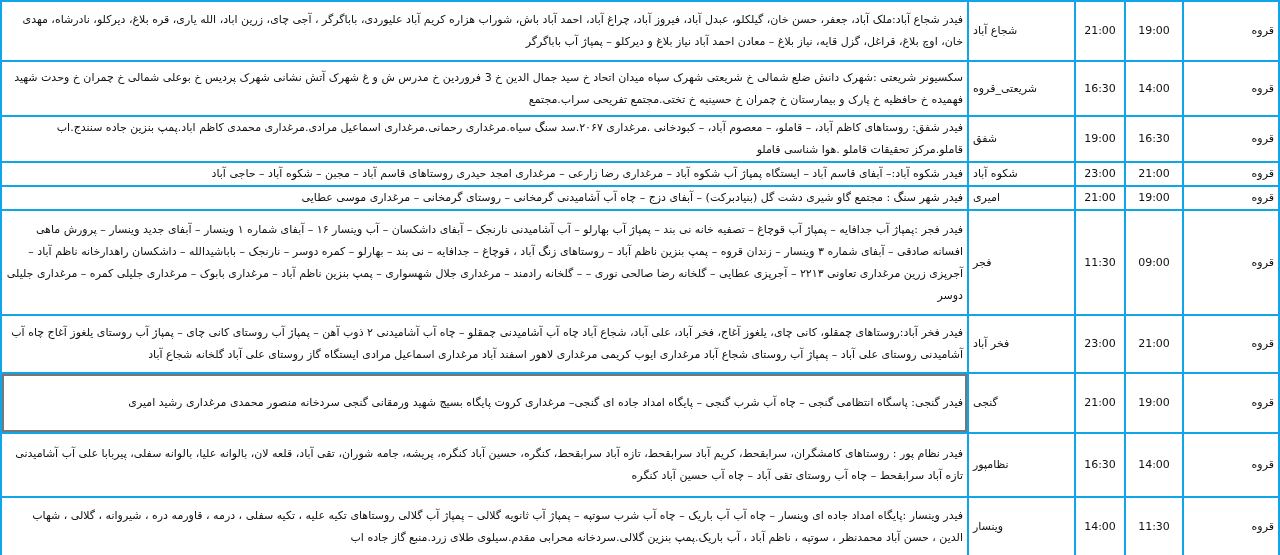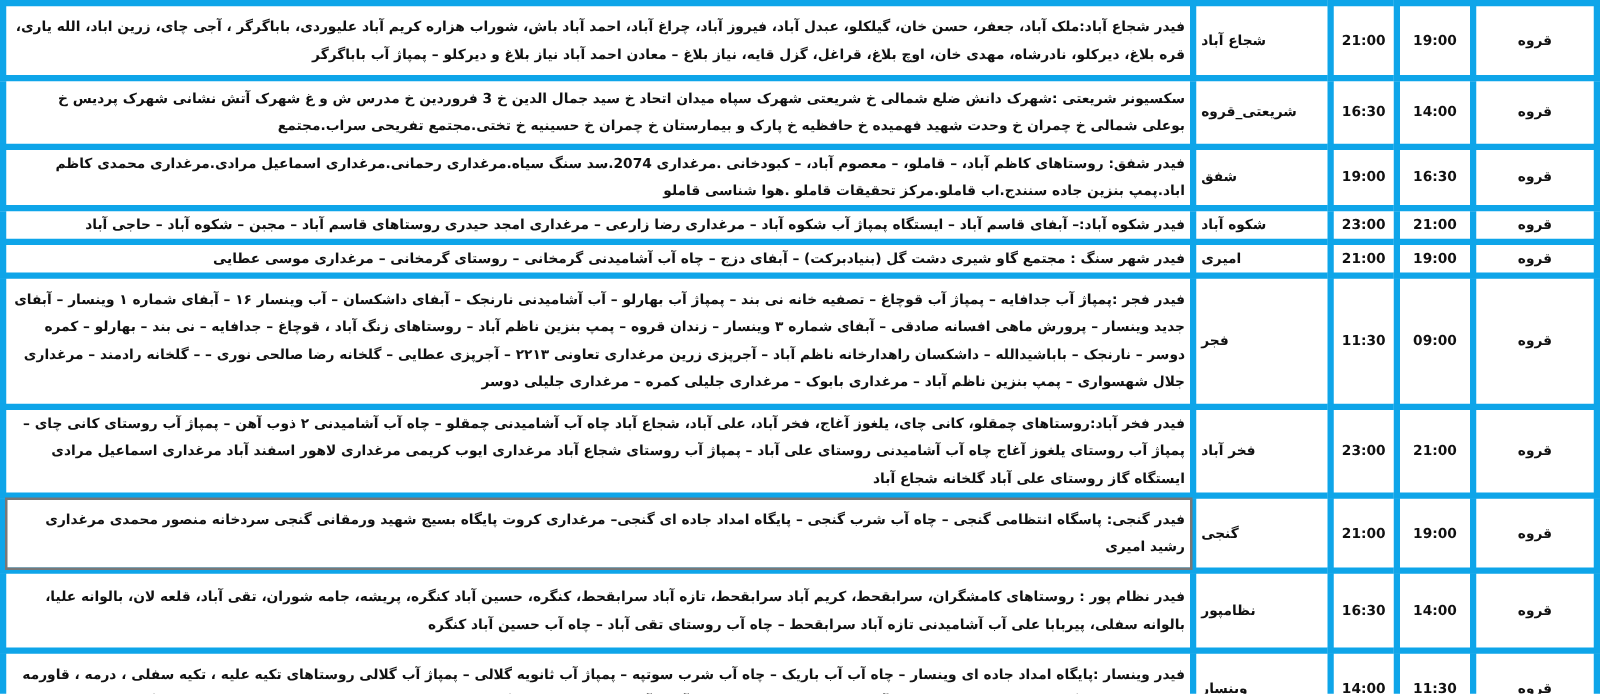--- a/index.html
+++ b/index.html
@@ -5,30 +5,30 @@
     html, body { margin: 0; padding: 0; background: #ffffff; }
     body { width: 1280px; height: 555px; overflow: hidden; font-family: "DejaVu Sans", sans-serif; }
     .table-wrap { position: relative; width: 1280px; height: 555px; }
     .top-stripe { position: absolute; left: 0; top: 0; width: 995px; height: 2px; background: #e8b84a; }
     table.sched {
       position: absolute; left: 0; top: 0;
       width: 1280px; border-collapse: collapse; table-layout: fixed;
       direction: rtl;
     }
     table.sched td {
-      border: 5px solid #0ea5e9;
+      border: 2px solid #0ea5e9;
       color: #111;
-      font-weight: bold;
+      font-weight: normal;
       font-size: 11px;
       line-height: 22px;
       vertical-align: middle;
       padding: 0 4px;
       overflow: hidden;
     }
-    td.c-city { width: 86px; text-align: center; font-size: 12px; }
+    td.c-city { width: 86px; font-size: 12px; }
     td.c-start { width: 48px; text-align: center; font-size: 11px; direction: ltr; }
     td.c-end { width: 40px; text-align: center; font-size: 11px; direction: ltr; }
     td.c-feeder { width: 97px; text-align: left; font-size: 11px; }
     td.c-areas { text-align: right; font-size: 10.5px; line-height: 22px; padding-right: 6px; }
     tr.boxed td.c-areas { outline: 2px solid #777; outline-offset: -3px; margin-left: 40px; }
   </style>
 </head>
 <body>
 
 <div class="table-wrap">
@@ -47,21 +47,21 @@
         <td class="c-start">14:00</td>
         <td class="c-end">16:30</td>
         <td class="c-feeder">شریعتی_قروه</td>
         <td class="c-areas">سکسیونر شریعتی :شهرک دانش ضلع شمالی خ شریعتی شهرک سپاه میدان اتحاد خ سید جمال الدین خ 3 فروردین خ مدرس ش و غ شهرک آتش نشانی شهرک پردیس خ بوعلی شمالی خ چمران خ وحدت شهید فهمیده خ حافظیه خ پارک و بیمارستان خ چمران خ حسینیه خ تختی.مجتمع تفریحی سراب.مجتمع</td>
       </tr>
       <tr style="height:45px">
         <td class="c-city">قروه</td>
         <td class="c-start">16:30</td>
         <td class="c-end">19:00</td>
         <td class="c-feeder">شفق</td>
-        <td class="c-areas">فیدر شفق: روستاهای کاظم آباد، – قاملو، – معصوم آباد، – کبودخانی .مرغداری 2074.سد سنگ سیاه.مرغداری رحمانی.مرغداری اسماعیل مرادی.مرغداری محمدی کاظم اباد.پمپ بنزین جاده سنندج.اب قاملو.مرکز تحقیقات قاملو .هوا شناسی قاملو</td>
+        <td class="c-areas">فیدر شفق: روستاهای کاظم آباد، – قاملو، – معصوم آباد، – کبودخانی .مرغداری ۲۰۶۷.سد سنگ سیاه.مرغداری رحمانی.مرغداری اسماعیل مرادی.مرغداری محمدی کاظم اباد.پمپ بنزین جاده سنندج.اب قاملو.مرکز تحقیقات قاملو .هوا شناسی قاملو</td>
       </tr>
       <tr style="height:24px">
         <td class="c-city">قروه</td>
         <td class="c-start">21:00</td>
         <td class="c-end">23:00</td>
         <td class="c-feeder">شکوه آباد</td>
         <td class="c-areas">فیدر شکوه آباد:– آبفای قاسم آباد – ایستگاه پمپاژ آب شکوه آباد – مرغداری رضا زارعی – مرغداری امجد حیدری روستاهای قاسم آباد – مجبن – شکوه آباد – حاجی آباد</td>
       </tr>
       <tr style="height:24px">
         <td class="c-city">قروه</td>

